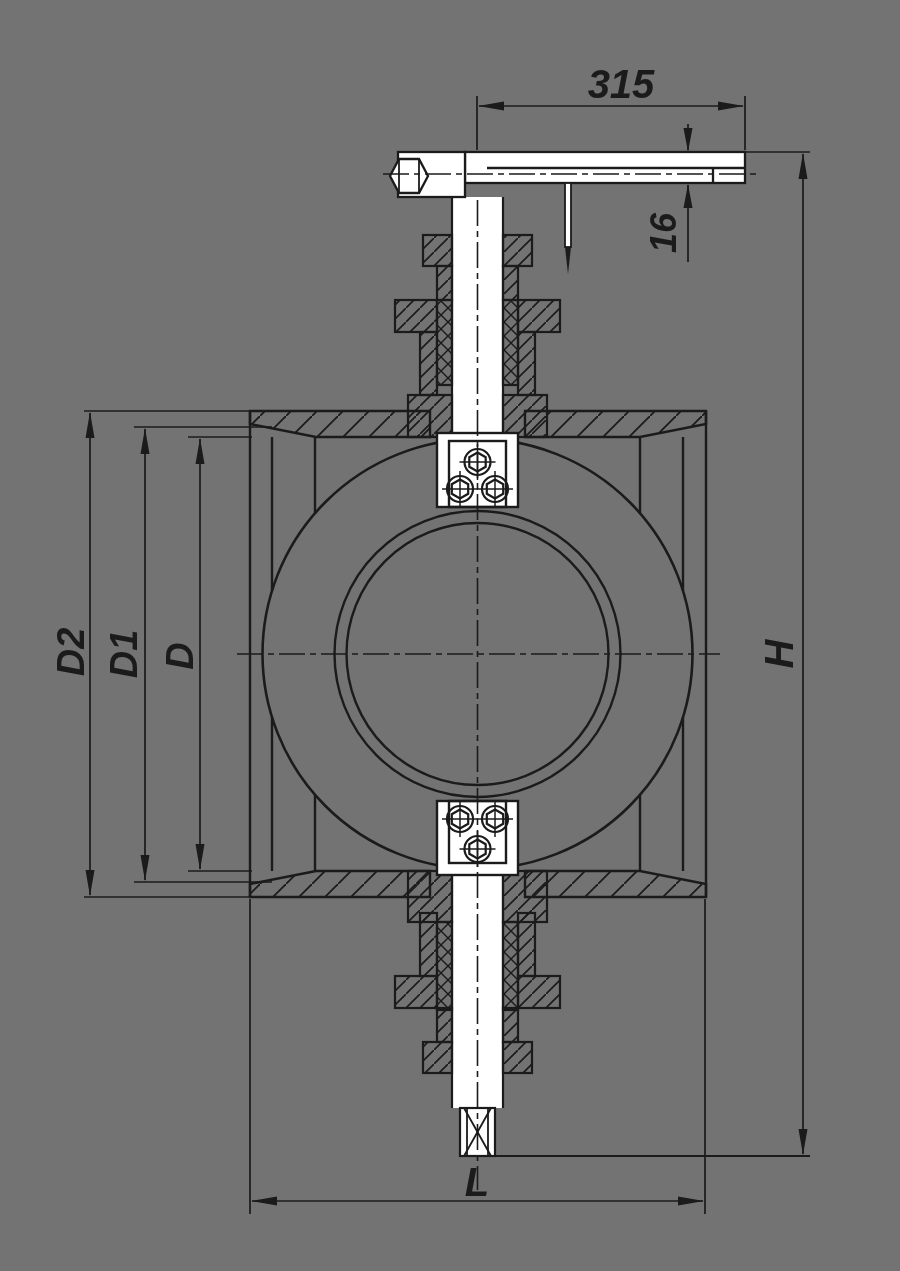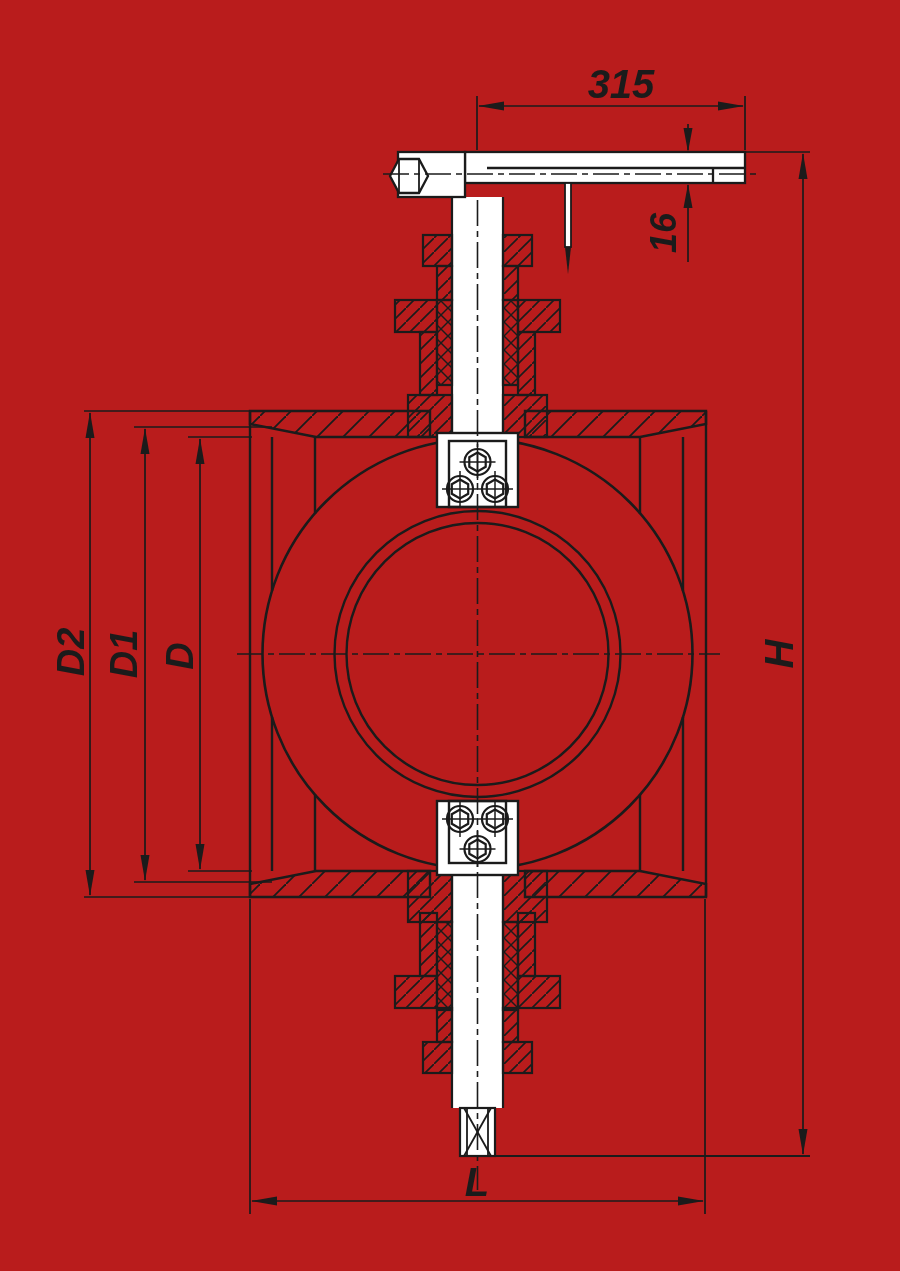--- a/index.html
+++ b/index.html
@@ -1,16 +1,16 @@
 <!DOCTYPE html>
 <html><head>
 <meta charset="utf-8">
 <style>
   html,body{margin:0;padding:0;background:#ffffff;}
-  .stage{width:900px;height:1271px;position:relative;background:#b91c1c;overflow:hidden;}
+  .stage{width:900px;height:1271px;position:relative;background:#737373;overflow:hidden;}
   svg{display:block;}
   text{font-family:"Liberation Sans", sans-serif;font-style:italic;font-weight:700;fill:#1b1b1b;}
   .t40{font-size:40px;}
   .t38{font-size:38px;}
   .t36{font-size:36px;}
 </style>
 </head>
 <body>
 
 <div class="stage">

